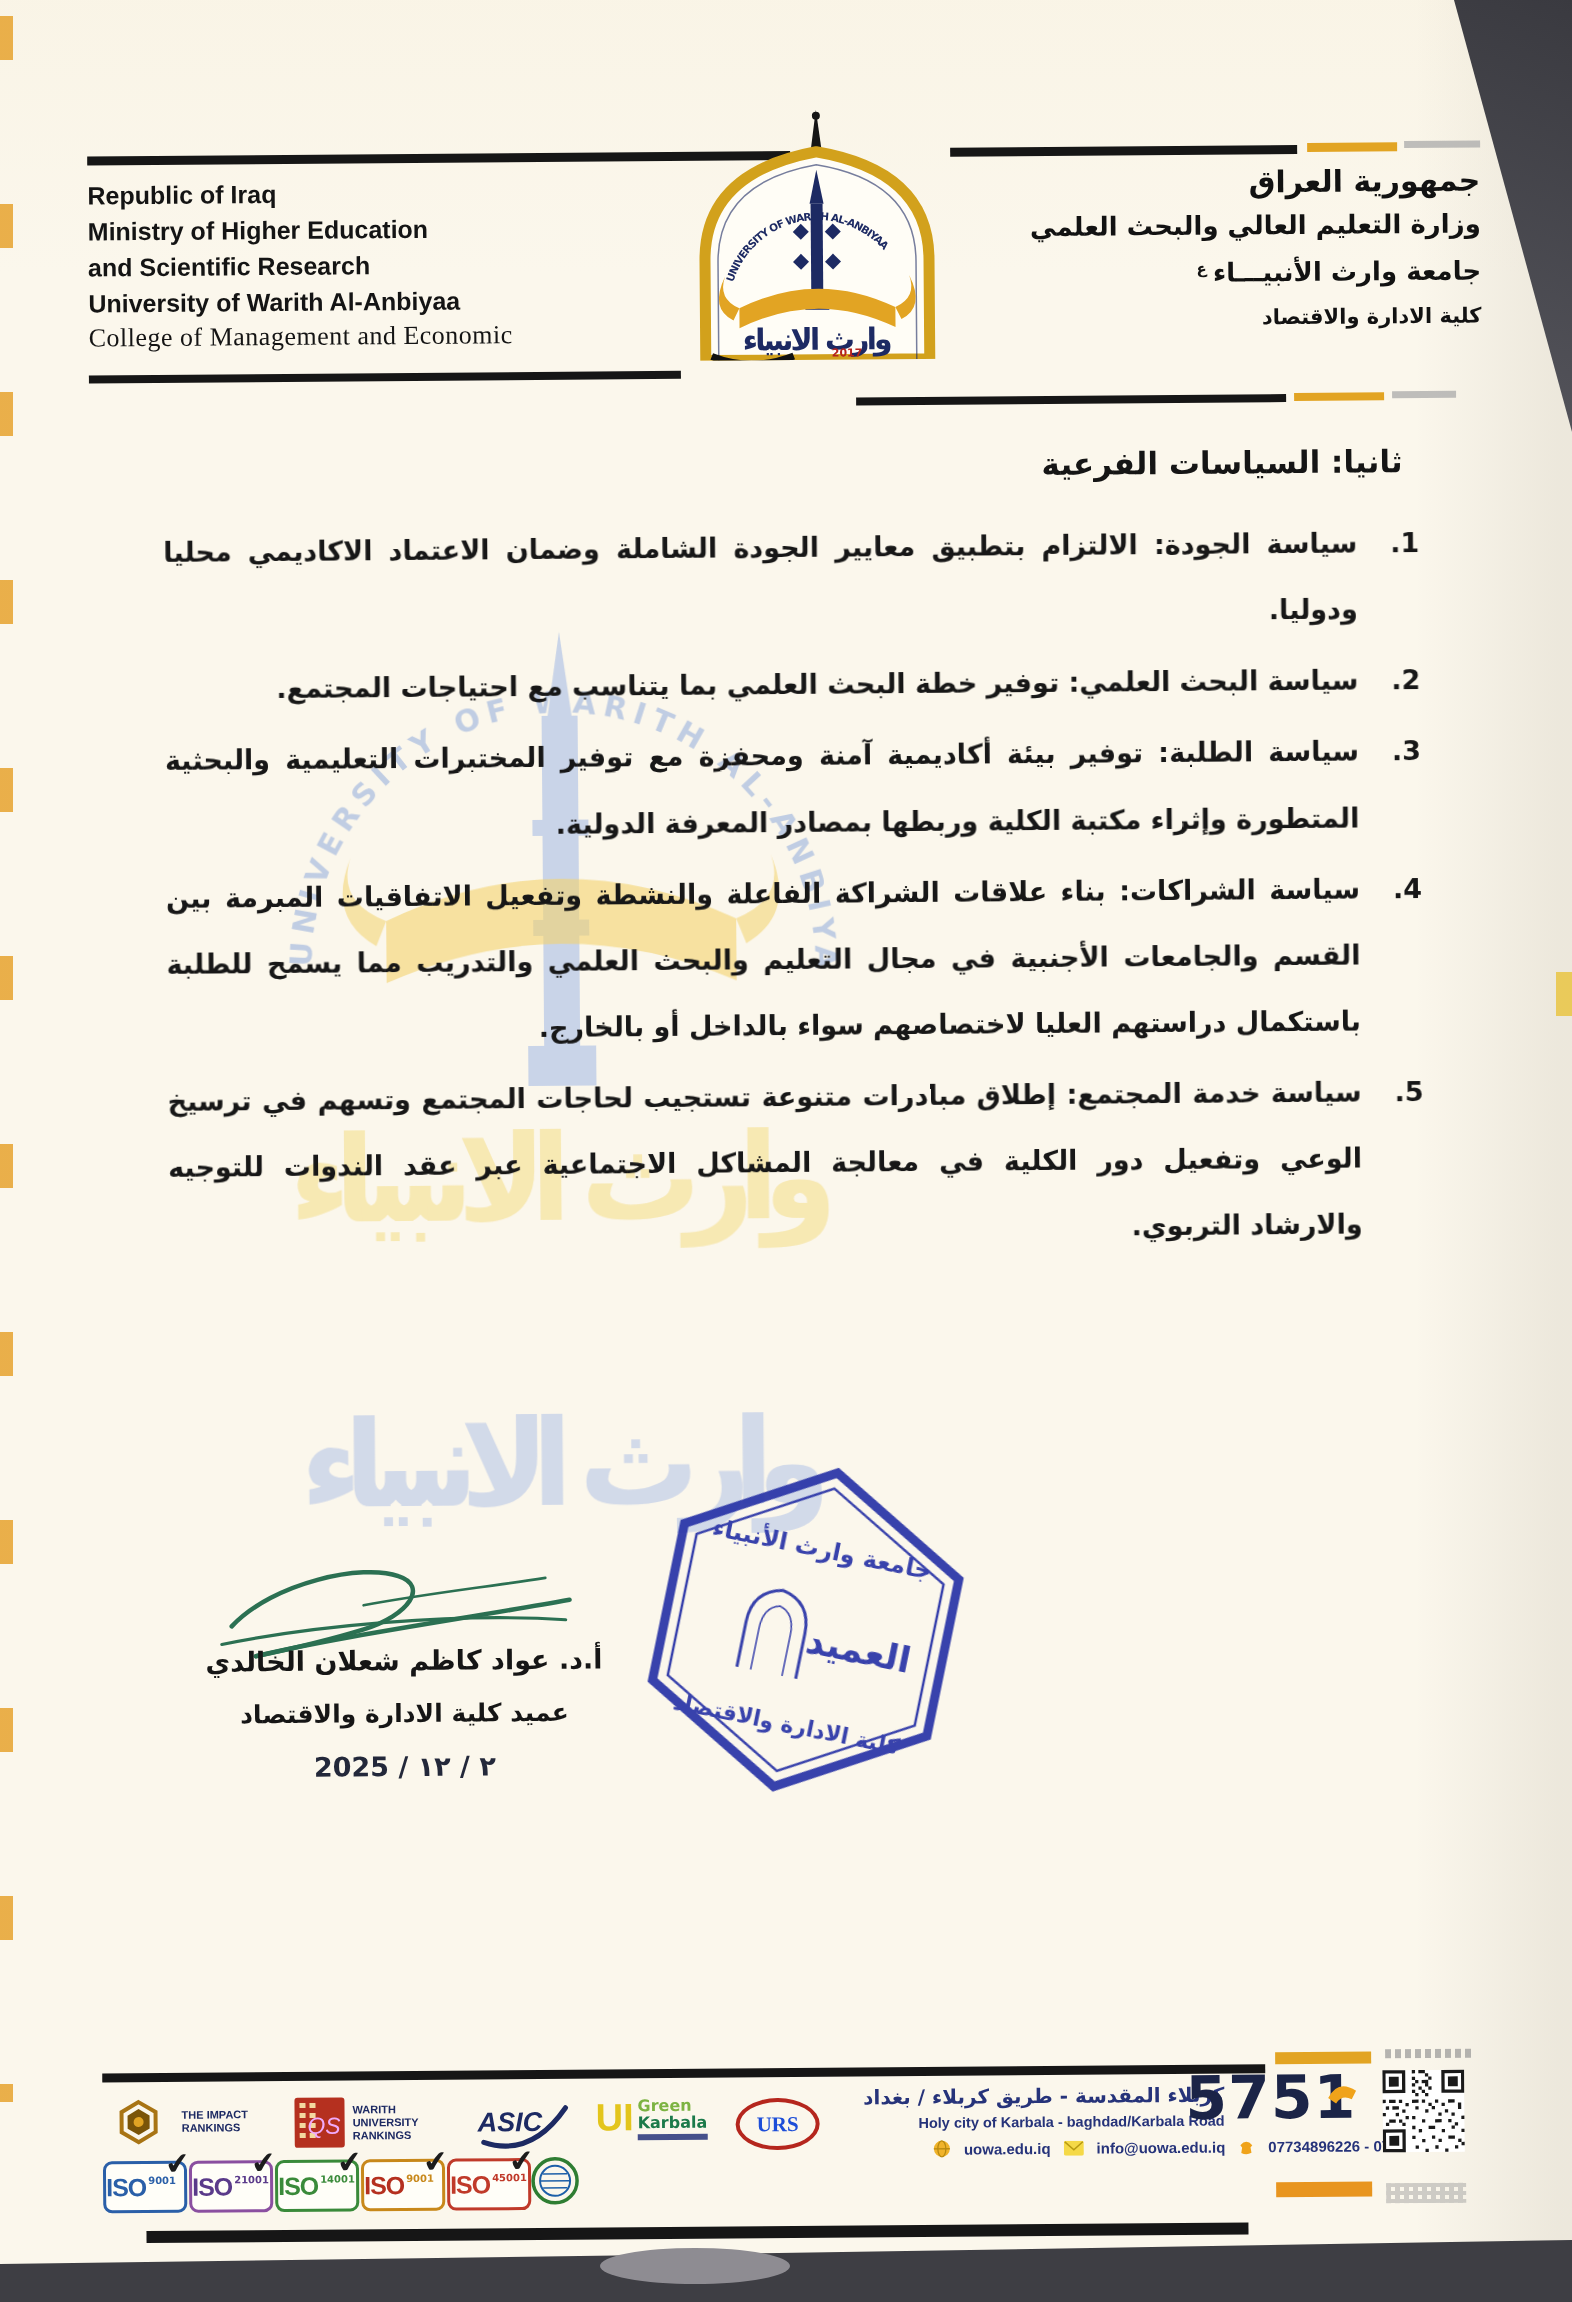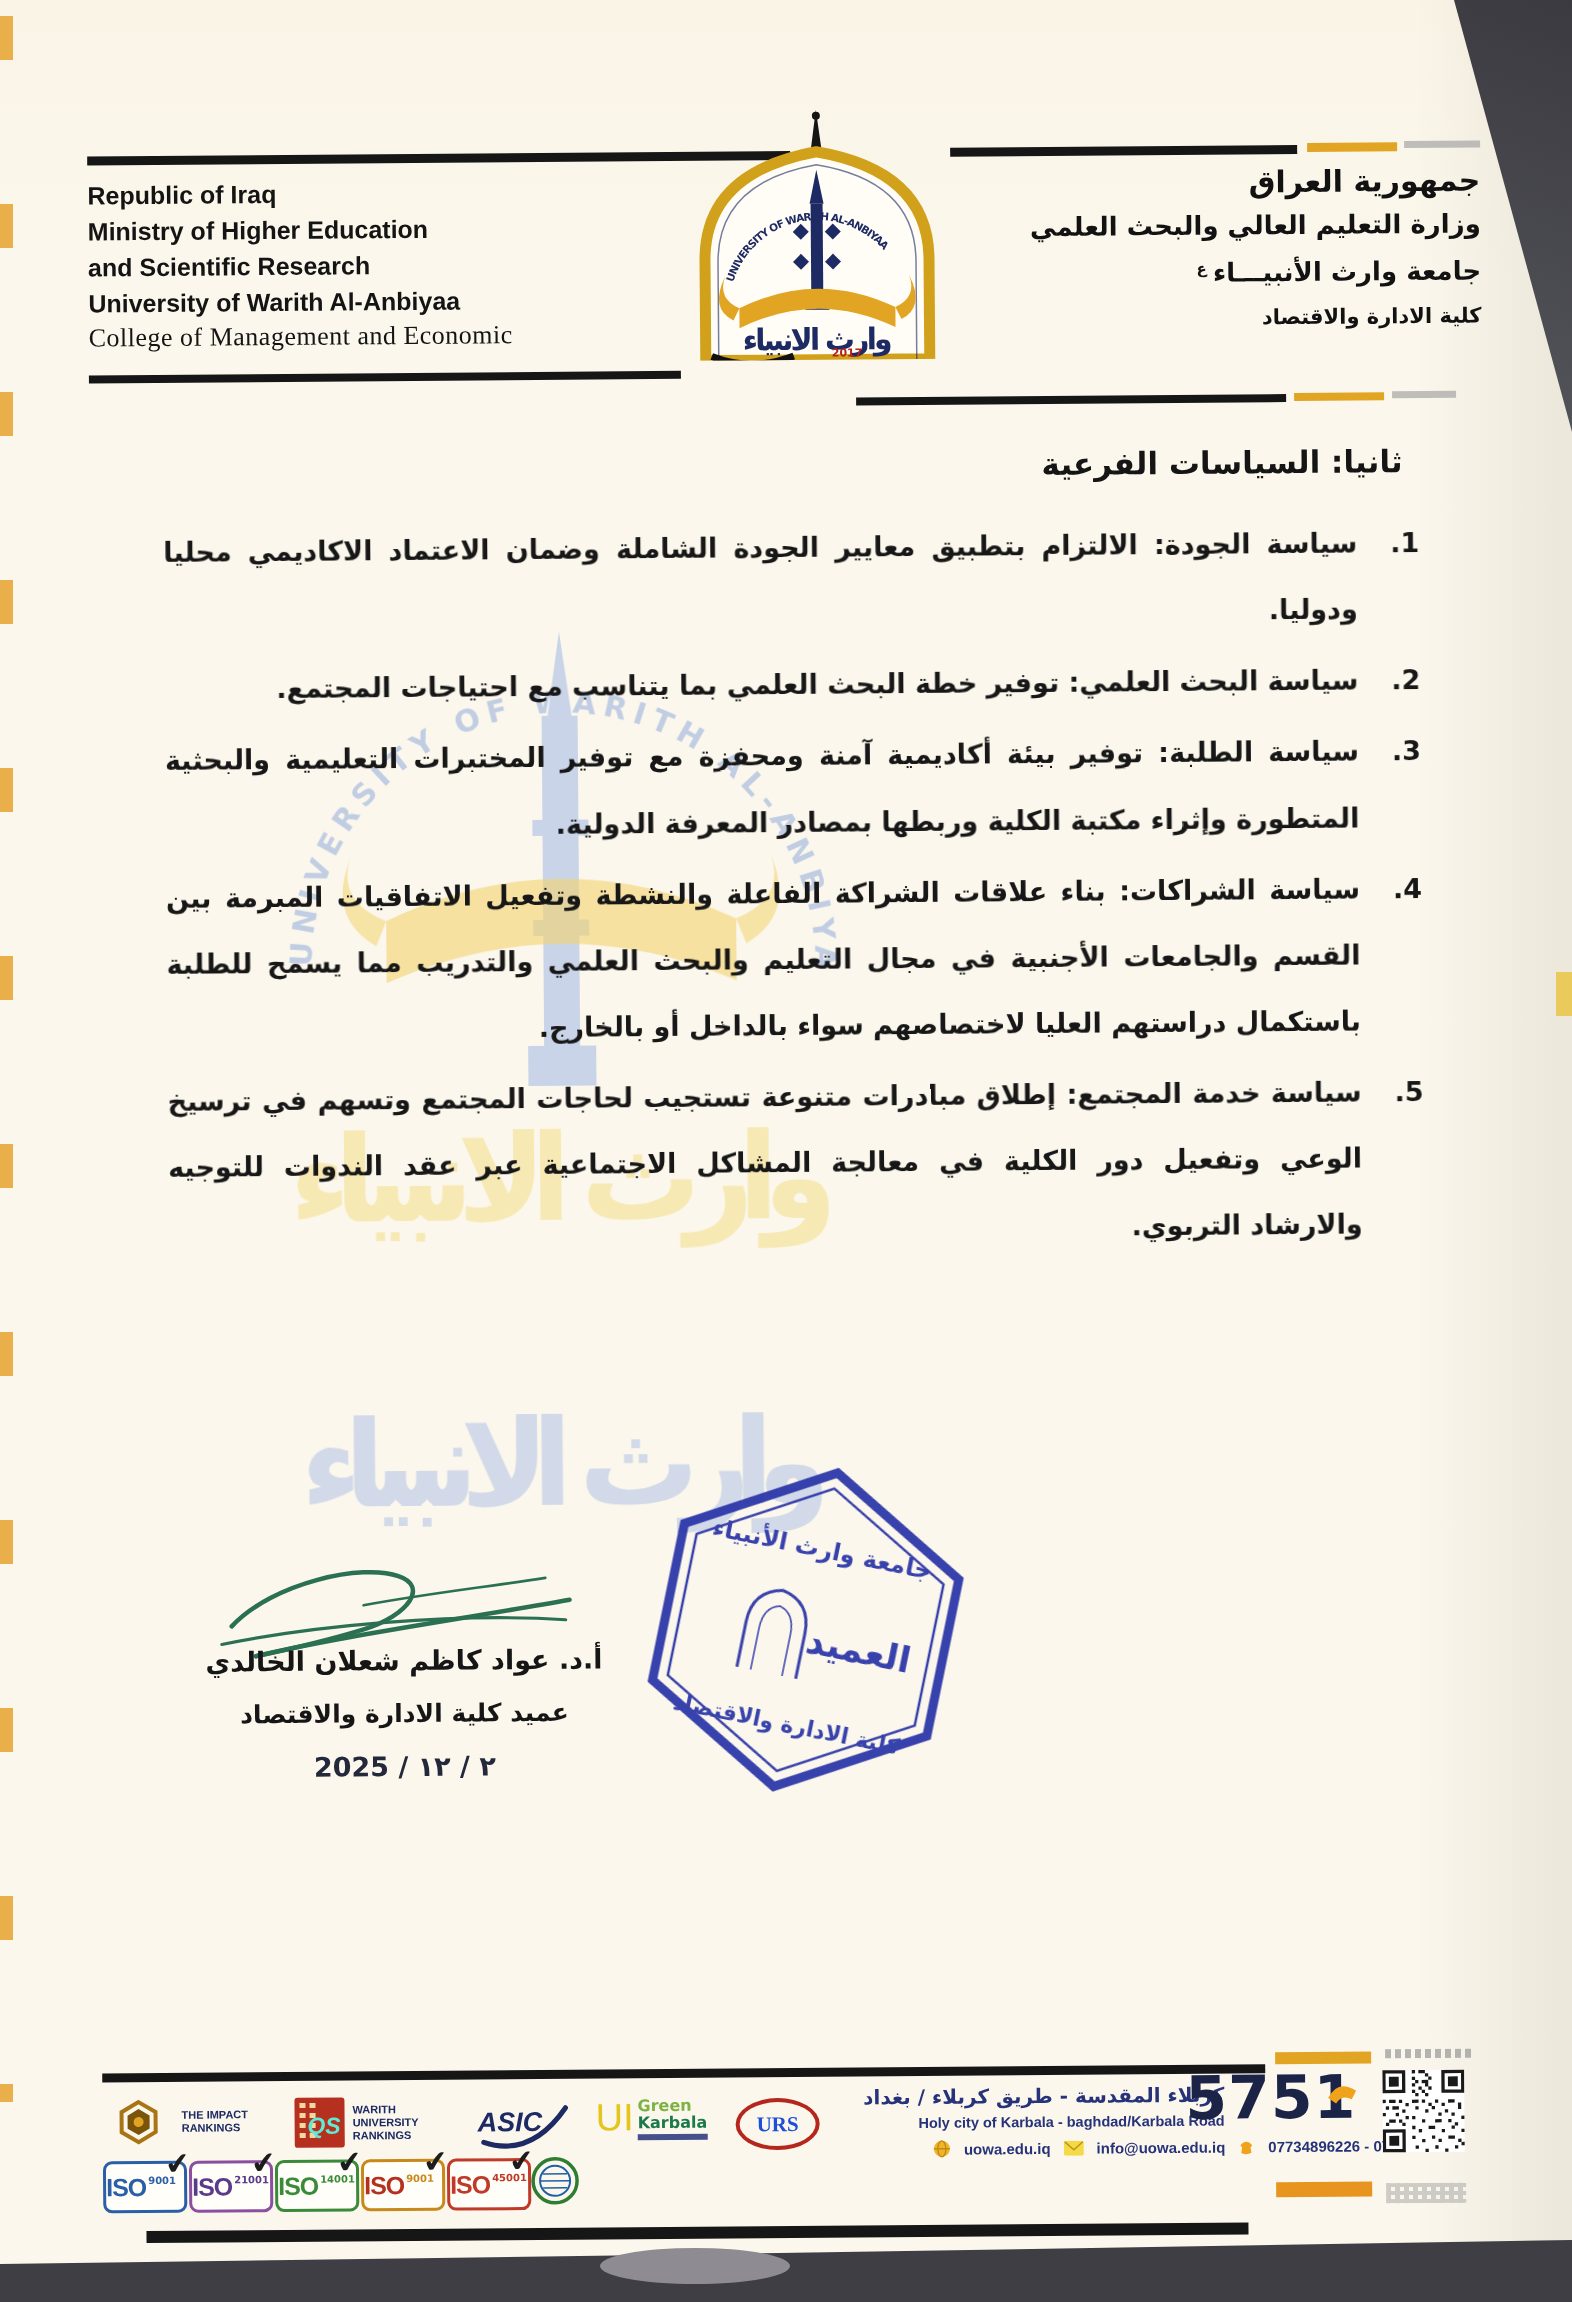--- a/index.html
+++ b/index.html
@@ -63,25 +63,25 @@
   
   .rk-impact{position:absolute;left:108px;top:2094px;display:flex;align-items:center;gap:20px;z-index:3;}
   .rk-txt{font-family:"Liberation Sans","DejaVu Sans",sans-serif;font-weight:bold;
           font-size:11px;line-height:13px;color:#1d2a63;}
   .rk-qs{position:absolute;left:287px;top:2094px;display:flex;align-items:center;gap:8px;z-index:3;}
   .qs-sq{width:50px;height:50px;background:#b5301f;position:relative;border-radius:3px;}
   .qs-dots{position:absolute;left:5px;top:5px;width:6px;height:40px;
            background:repeating-linear-gradient(180deg,#f3d9a0 0 5px,rgba(0,0,0,0) 5px 10px);}
   .qs-dots2{position:absolute;left:15px;top:5px;width:6px;height:40px;
            background:repeating-linear-gradient(180deg,#f3d9a0 0 5px,rgba(0,0,0,0) 5px 10px);}
-  .qs-letters{position:absolute;right:4px;bottom:8px;color:#5eead4;font-weight:bold;
+  .qs-letters{position:absolute;right:4px;bottom:8px;color:#f0abfc;font-weight:normal;
               font-style:italic;font-size:23px;font-family:"Liberation Sans",sans-serif;}
   .rk-asic{position:absolute;left:468px;top:2098px;z-index:3;}
   .rk-green{position:absolute;left:588px;top:2096px;display:flex;align-items:flex-start;gap:4px;z-index:3;}
-  .gm-u{color:#e3c51c;font-size:38px;font-weight:normal;line-height:40px;font-family:"Liberation Sans",sans-serif;}
+  .gm-u{color:#e3c51c;font-size:38px;font-weight:bold;line-height:40px;font-family:"Liberation Sans",sans-serif;}
   .gm-col{display:flex;flex-direction:column;}
   .gm-green{color:#7cb342;font-weight:bold;font-size:16px;line-height:17px;}
   .gm-metric{color:#1b7a4a;font-weight:bold;font-size:16px;line-height:17px;}
   .gm-bar{width:70px;height:6px;background:#26337a;margin-top:3px;opacity:.85;}
   .rk-urs{position:absolute;left:728px;top:2098px;width:76px;height:44px;border:4px solid #b5261d;
           border-radius:50%;display:flex;align-items:center;justify-content:center;z-index:3;}
   .urs-t{color:#1d4ed8;font-weight:bold;font-size:21px;font-family:"Liberation Serif",serif;}
 
   .iso{position:absolute;top:2156px;width:78px;height:46px;border-radius:9px;background:#fffef8;
        display:flex;align-items:center;z-index:3;border:3.5px solid #888;}

